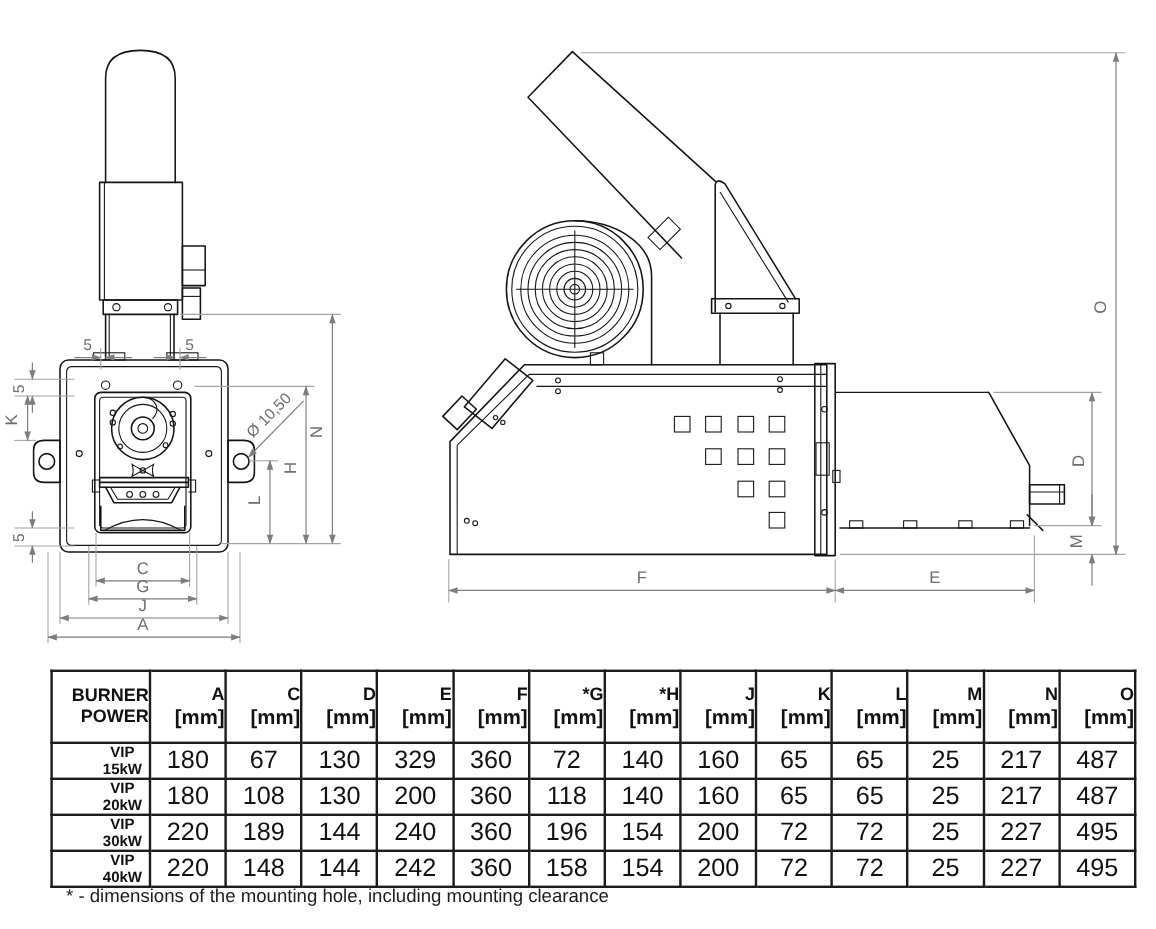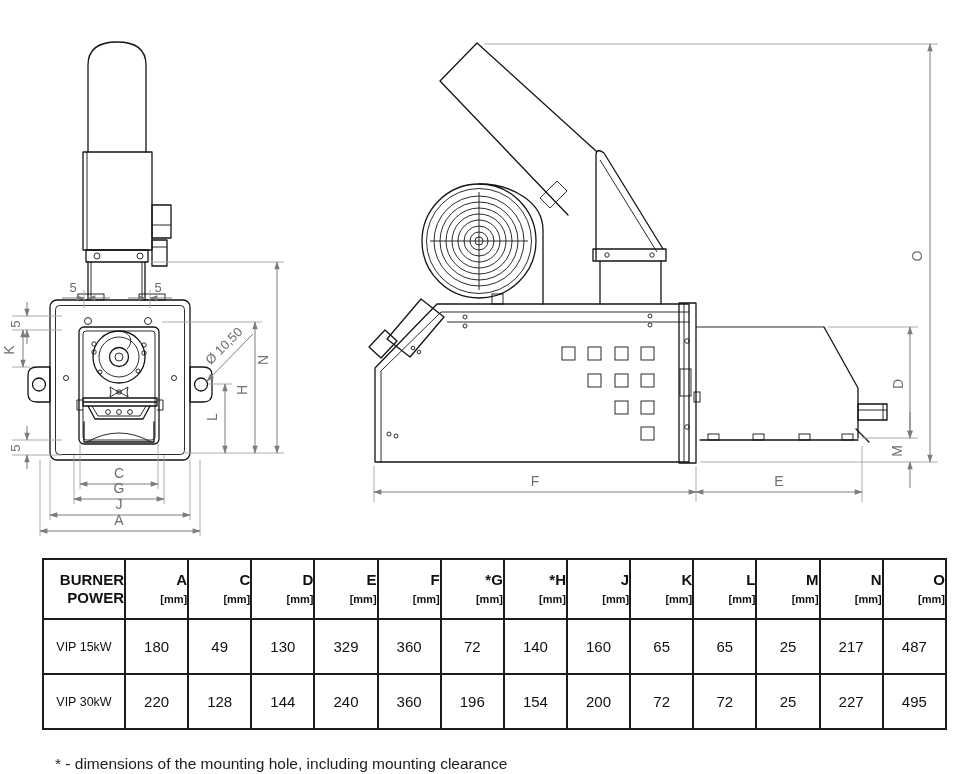--- a/index.html
+++ b/index.html
@@ -16,25 +16,25 @@
   .dime{stroke:#7d7d7d;stroke-width:1;fill:none;marker-end:url(#ah);}
   .dt{fill:#6e6e6e;font-size:14px;font-family:"Liberation Sans",sans-serif;}
   .dts{fill:#6e6e6e;font-size:13px;font-family:"Liberation Sans",sans-serif;}
 
   
   #spec-table{position:absolute;left:42px;top:558px;width:905px;height:172px;
               border-collapse:collapse;table-layout:fixed;color:#111;}
   #spec-table th,#spec-table td{border:2px solid #1c1c1c;text-align:center;
               vertical-align:middle;padding:0;overflow:hidden;}
   #spec-table thead th{height:58px;font-weight:bold;font-size:15px;line-height:1.2;text-align:right;}
-  #spec-table thead .unit{font-size:11px;}
-  #spec-table tbody td{height:27px;font-size:15px;}
-  #spec-table tbody td.model{font-weight:normal;font-size:12.5px;}
-
-  #footnote{position:absolute;left:55px;top:739px;font-size:15.5px;color:#1c1c1c;margin-top:16px;}
+  #spec-table thead .unit{font-size:17px;}
+  #spec-table tbody td{height:27px;font-size:21px;}
+  #spec-table tbody td.model{font-weight:bold;font-size:12.5px;padding-left:36px;}
+
+  #footnote{position:absolute;left:55px;top:739px;font-size:15.5px;color:#1c1c1c;}
 </style>
 </head>
 <body>
 
 <div id="page">
 
   <svg id="drawing" width="963" height="548" viewBox="0 0 963 548" xmlns="http://www.w3.org/2000/svg">
     <defs>
       <marker id="ah" viewBox="0 0 10 10" refX="9.2" refY="5" markerWidth="10" markerHeight="8" orient="auto-start-reverse" markerUnits="userSpaceOnUse">
         <path d="M0,1.6 L10,5 L0,8.4 Z" fill="#7d7d7d"></path>
@@ -354,46 +354,78 @@
         <th>
           <span>O</span><br>
           <span class="unit">[mm]</span>
         </th>
       </tr>
     </thead>
     <tbody>
       <tr>
         <td class="model">VIP 15kW</td>
         <td>180</td>
-        <td>49</td>
+        <td>67</td>
         <td>130</td>
         <td>329</td>
         <td>360</td>
         <td>72</td>
         <td>140</td>
         <td>160</td>
         <td>65</td>
         <td>65</td>
         <td>25</td>
         <td>217</td>
         <td>487</td>
       </tr>
       <tr>
+        <td class="model">VIP 20kW</td>
+        <td>180</td>
+        <td>108</td>
+        <td>130</td>
+        <td>200</td>
+        <td>360</td>
+        <td>118</td>
+        <td>140</td>
+        <td>160</td>
+        <td>65</td>
+        <td>65</td>
+        <td>25</td>
+        <td>217</td>
+        <td>487</td>
+      </tr>
+      <tr>
         <td class="model">VIP 30kW</td>
         <td>220</td>
-        <td>128</td>
+        <td>189</td>
         <td>144</td>
         <td>240</td>
         <td>360</td>
         <td>196</td>
         <td>154</td>
         <td>200</td>
         <td>72</td>
         <td>72</td>
         <td>25</td>
         <td>227</td>
         <td>495</td>
       </tr>
+      <tr>
+        <td class="model">VIP 40kW</td>
+        <td>220</td>
+        <td>148</td>
+        <td>144</td>
+        <td>242</td>
+        <td>360</td>
+        <td>158</td>
+        <td>154</td>
+        <td>200</td>
+        <td>72</td>
+        <td>72</td>
+        <td>25</td>
+        <td>227</td>
+        <td>495</td>
+      </tr>
     </tbody>
   </table>
 
   <div id="footnote">* - dimensions of the mounting hole, including mounting clearance</div>
 </div>
 
 </body></html>

